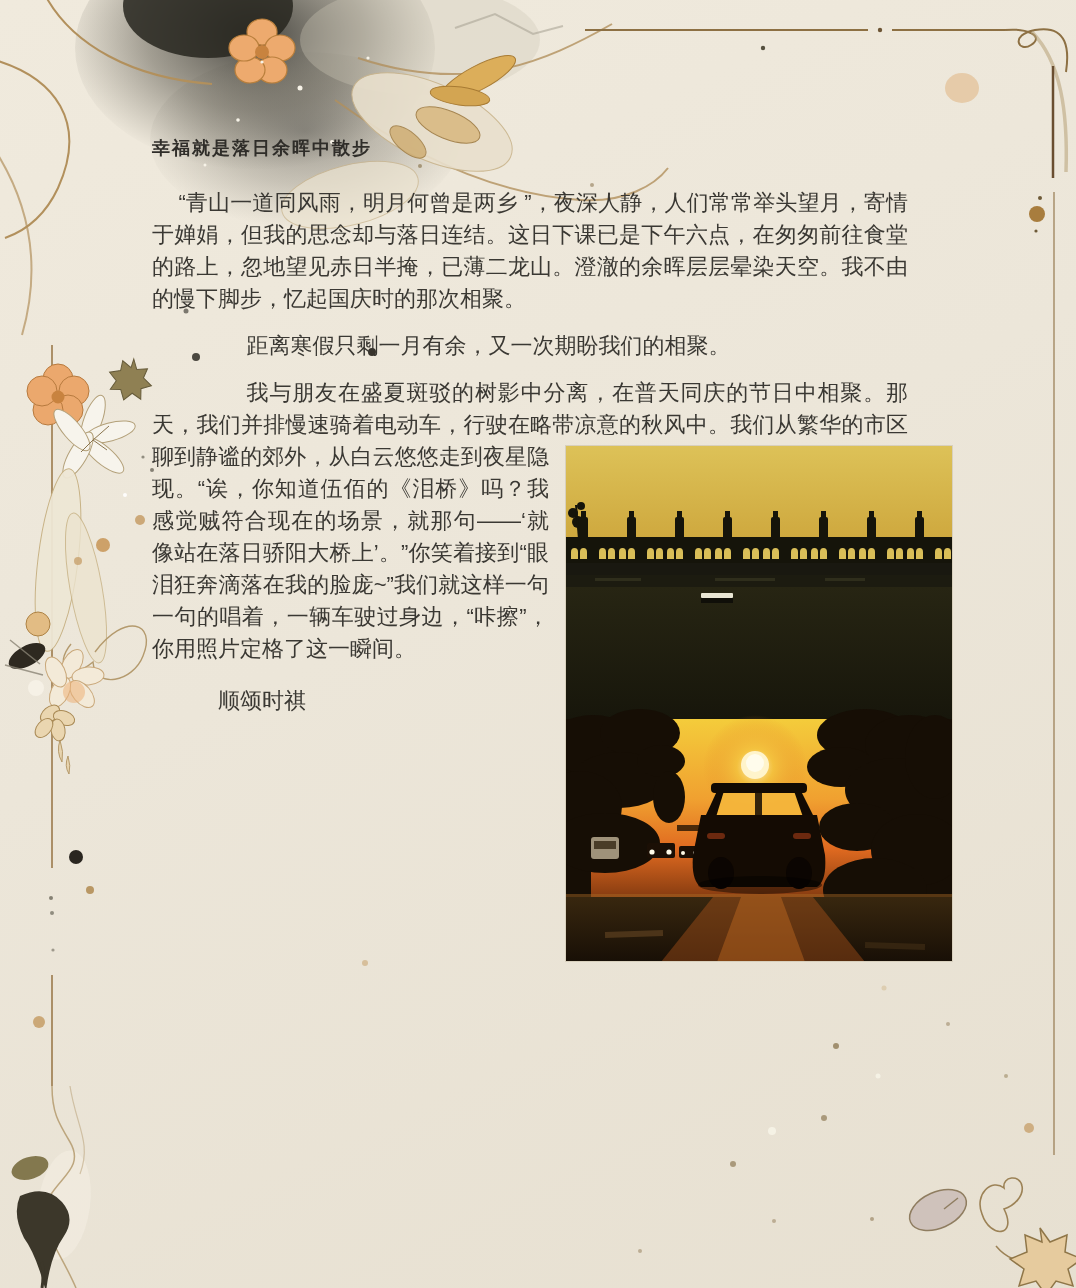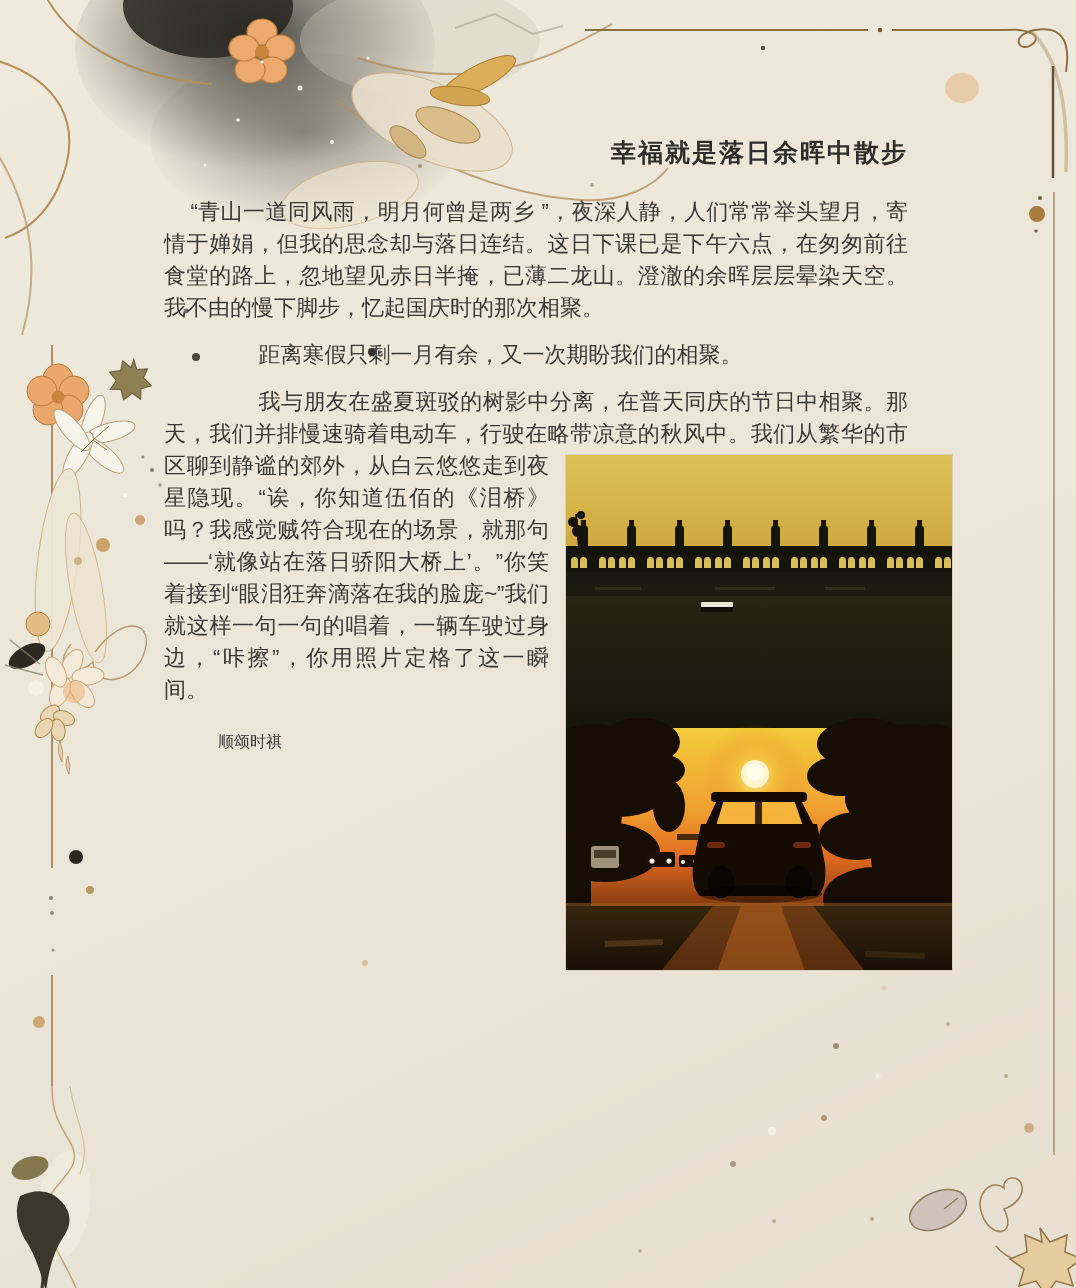--- a/index.html
+++ b/index.html
@@ -4,31 +4,31 @@
 <style>
   html,body{margin:0;padding:0;background:#d8d2c4;}
   .page{
     position:relative;width:1076px;height:1288px;margin:0 auto;overflow:hidden;
     background:linear-gradient(155deg,#f0eadd 0%,#ece6d9 45%,#e7e0d1 100%);
     font-family:"Liberation Sans","DejaVu Sans",sans-serif;color:#3a3833;
   }
   .deco{position:absolute;left:0;top:0;z-index:0;}
   .content{position:absolute;left:152px;top:136px;width:756px;z-index:1;}
   .title{
-    font-size:25px;font-weight:700;letter-spacing:2px;text-align:right;
+    font-size:18px;font-weight:700;letter-spacing:2px;text-align:left;
     color:#2f2d29;margin:0 0 27px 0;
   }
   .para{
     font-size:22px;line-height:32px;font-weight:500;text-align:justify;
-    margin:0 0 15px 12px;color:#3a3833;word-break:break-all;
+    margin:0 0 15px 0;color:#3a3833;word-break:break-all;
   }
   .p1{text-indent:1.2em;}
   .p2{text-indent:4.3em;}
   .p3{text-indent:4.3em;margin-top:9px;}
-  .closing{font-size:16px;line-height:32px;font-weight:500;margin:20px 0 0 0;padding-left:66px;}
+  .closing{font-size:22px;line-height:32px;font-weight:500;margin:20px 0 0 0;padding-left:66px;}
   .photo-wrap{
     float:right;width:388px;height:517px;
     margin:4px -45px 14px 16px;
   }
   .photo-wrap svg{display:block;width:100%;height:100%;}
 </style>
 </head>
 <body>
 
 <div class="page">

